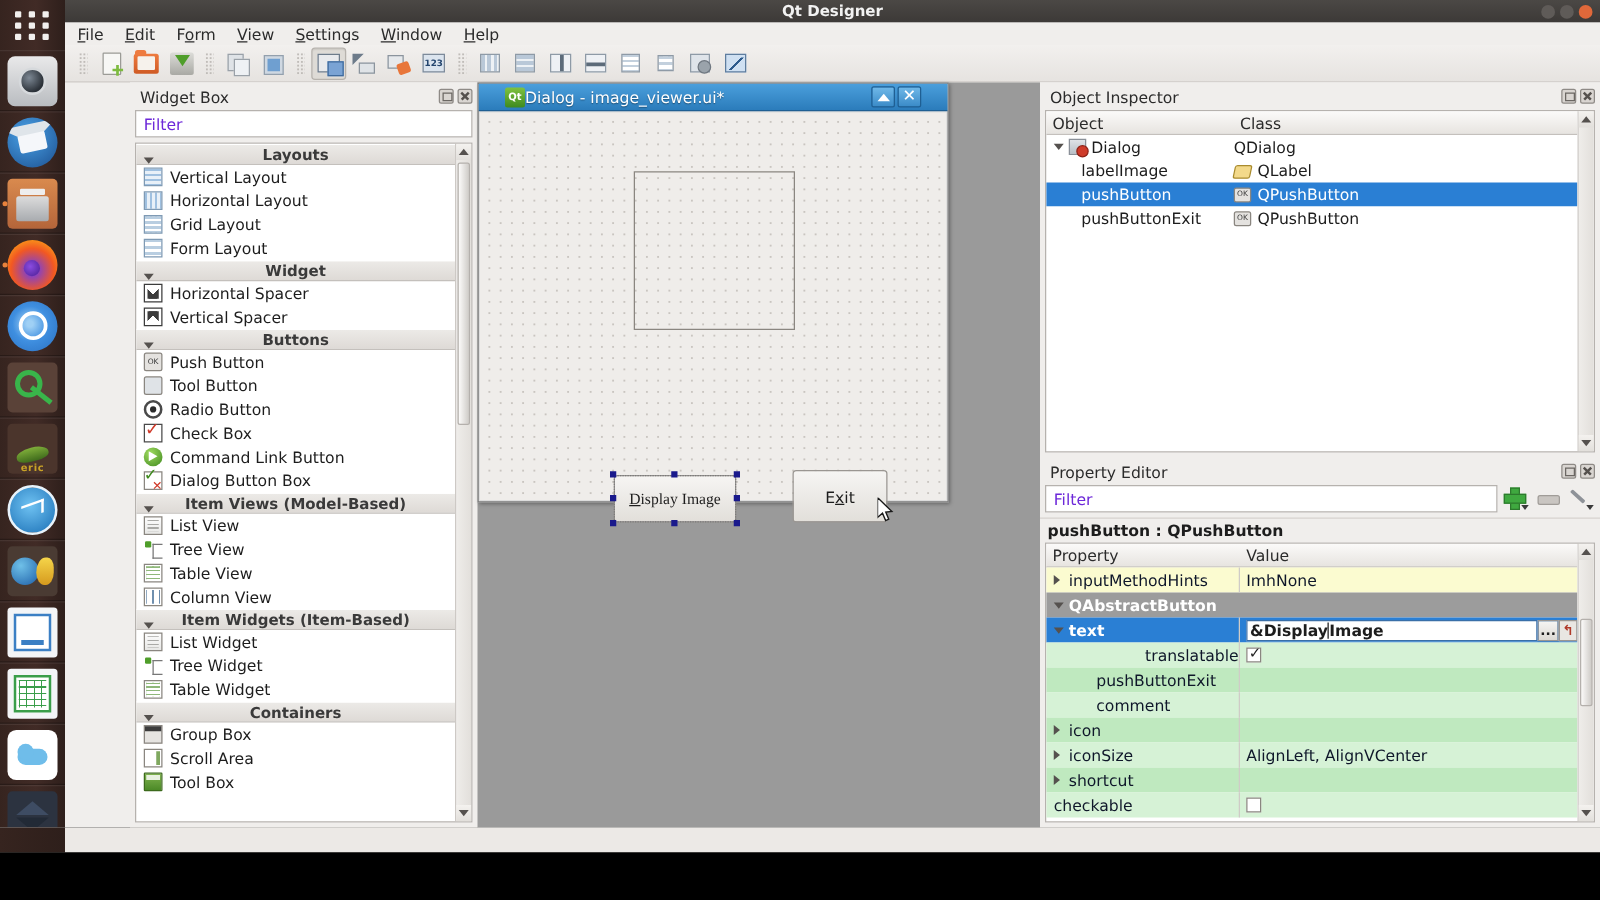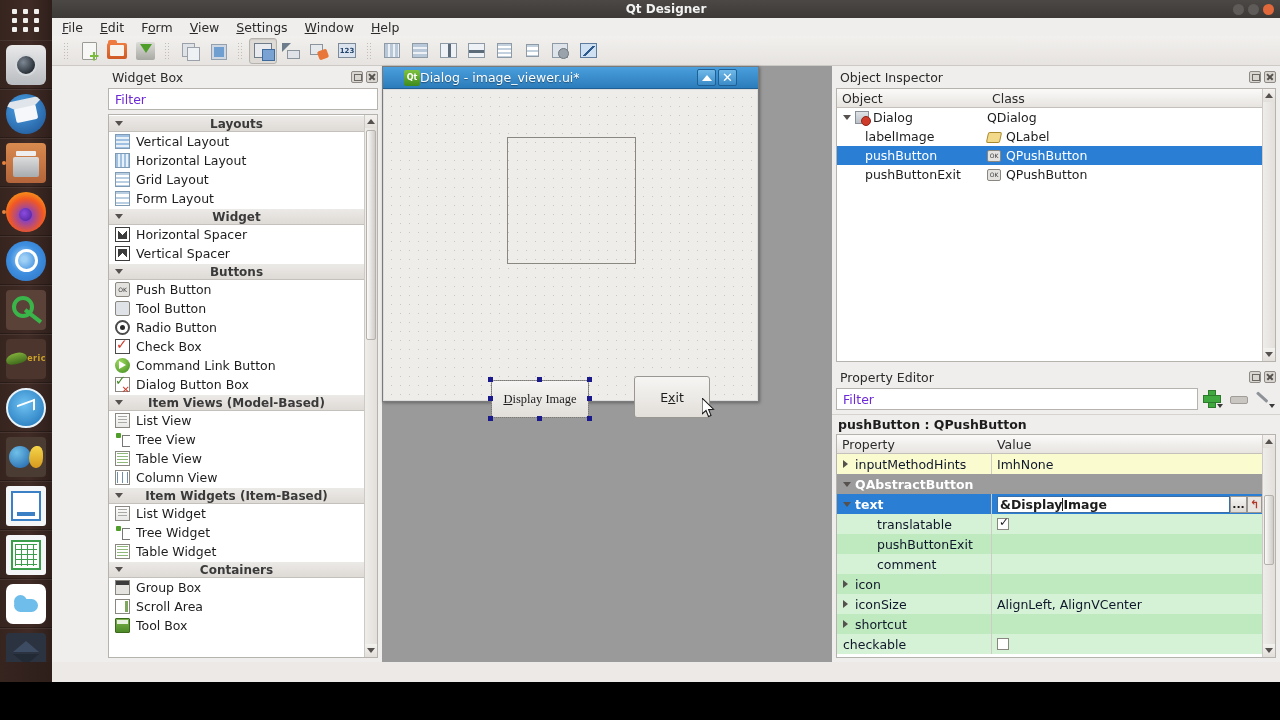--- a/index.html
+++ b/index.html
@@ -52,21 +52,21 @@
   .ic-fox::before{content:"";position:absolute;width:13px;height:13px;border-radius:50%;
      background:radial-gradient(circle at 40% 40%,#8b4ce0,#4a1d91);left:13px;top:16px;}
   .ic-chrome { background: radial-gradient(circle at 45% 45%, #9fd0f5 8%, #3f8fe0 45%, #2a6fc0 100%); border-radius:50%; }
   .ic-chrome::before{content:"";position:absolute;width:17px;height:17px;border-radius:50%;
      border:3px solid #fff;background:transparent;}
   .ic-keys { background: #5a4238; border-radius:4px; }
   .ic-keys::before{content:"";position:absolute;width:14px;height:14px;border-radius:50%;
      border:4px solid #39b54a;left:6px;top:6px;}
   .ic-keys::after{content:"";position:absolute;width:20px;height:4px;background:#39b54a;
      transform:rotate(38deg);right:3px;bottom:12px;}
-  .ic-eric { background:#4b352c; border-radius:4px; display:flex;
+  .ic-eric { background:#4b352c; border-radius:4px; display:flex;flex-direction:column;
      align-items:center;justify-content:flex-end;}
   .ic-eric .snake{width:26px;height:11px;border-radius:50% 50% 40% 40%;
      background:linear-gradient(#7fae3a,#3f6b1c);transform:rotate(-14deg);margin-bottom:1px;}
   .ic-eric .txt{font-size:8px;color:#c9a227;font-weight:bold;letter-spacing:.5px;line-height:9px;}
   .ic-mon { background: radial-gradient(circle at 45% 40%, #6fc2f2, #1a6fb5); border-radius:50%;
      border:2px solid #e8f3fb; }
   .ic-mon::before{content:"";position:absolute;width:16px;height:9px;
      border-top:2px solid #fff;border-right:2px solid #fff;transform:skewY(-20deg);}
   .ic-sea { background:#4a3b33; border-radius:4px; }
   .ic-sea::before{content:"";position:absolute;width:22px;height:22px;border-radius:50%;
@@ -190,21 +190,21 @@
   .dkbtn.close::before{transform:rotate(45deg);} .dkbtn.close::after{transform:rotate(-45deg);}
 
   .filterbox { margin:0 4px 4px 4px; height:22px; background:#fff; border:1px solid #b6b2ae;
      display:flex; align-items:center; padding:0 6px; font-size:12.5px; color:#6d28d9; }
 
   
   #widgetbox { left:52px; top:0; width:278px; bottom:0; }
   .wb-list { flex:1; margin:0 4px 4px 4px; border:1px solid #b6b2ae; background:#fff;
      position:relative; overflow:hidden; display:flex; }
   .wb-inner { flex:1; overflow:hidden; }
-  .wb-cat { height:17px; display:flex; align-items:center; justify-content:center;
+  .wb-cat { height:17px; display:flex; align-items:flex-end; justify-content:center;
      background:linear-gradient(#eceae7,#dedad6); border-top:1px solid #fff;
      border-bottom:1px solid #c4c0bc; font-size:12px; font-weight:bold; color:#3a3a3a; position:relative;}
   .wb-cat .arrow { position:absolute; left:6px; width:0;height:0;
      border-left:4px solid transparent;border-right:4px solid transparent;border-top:5px solid #55514e;}
   .wb-item { height:19px; display:flex; align-items:center; padding-left:6px; gap:6px;
      font-size:12.5px; color:#1d1d1d; }
   .wb-ic { width:15px;height:15px; flex:0 0 15px; position:relative; }
   .wb-scroll { width:13px; background:linear-gradient(90deg,#efedea,#e2dfdb);
      border-left:1px solid #cdc9c5; position:relative; }
   .sb-arrow { position:absolute; left:0; right:0; height:13px; display:flex;
@@ -812,21 +812,21 @@
                     <div class="editfield">
                       <span>&amp;Display</span>
                       <span class="caret"></span>
                       <span> Image</span>
                     </div>
                     <span class="btn-dots">...</span>
                     <span class="btn-reset">↰</span>
                   </div>
                 </div>
                 <div class="pr green">
-                  <div class="c1" style="padding-left: 40px;">
+                  <div class="c1" style="padding-left: 60px; justify-content: flex-end;">
                     <span>translatable</span>
                   </div>
                   <div class="c2">
                     <span class="chkbox on"></span>
                   </div>
                 </div>
                 <div class="pr green2">
                   <div class="c1" style="padding-left: 40px;">
                     <span>pushButtonExit</span>
                   </div>

